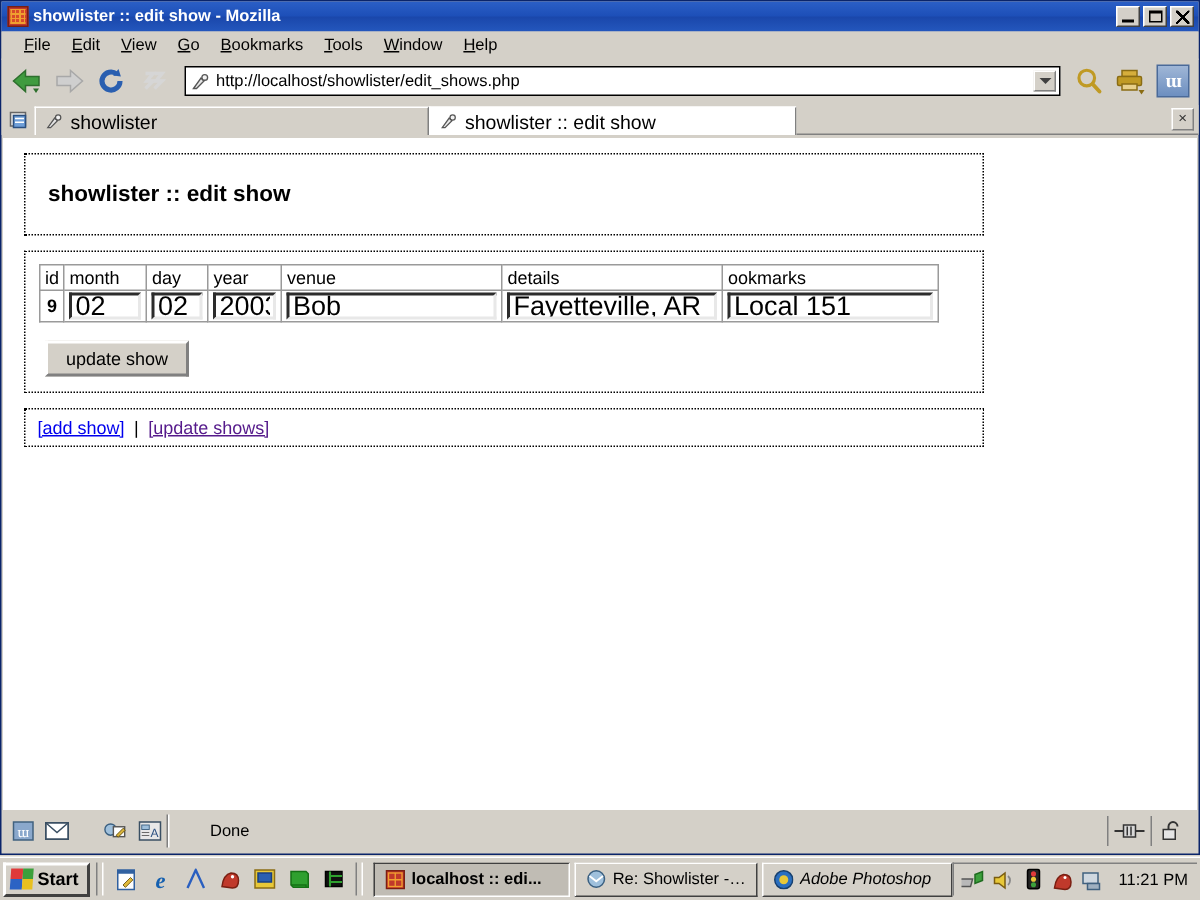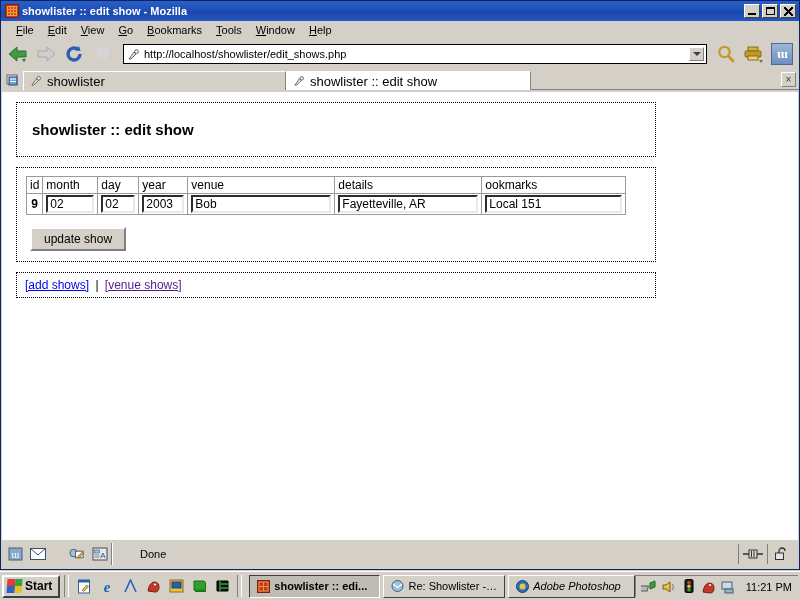--- a/index.html
+++ b/index.html
@@ -279,21 +279,21 @@
     font-size: 12px;
     color: #000;
     vertical-align: middle;
     white-space: nowrap;
   }
   td.c-id { text-align: center; padding: 1px 4px; }
   td.c-id.val { font-weight: bold; }
 
   input.txt {
     font-family: "Liberation Sans", sans-serif;
-    font-size: 12px;
+    font-size: 18px;
     color: #000;
     background: #ffffff;
     border: 2px inset #d4d0c8;
     border-top-color: #808080;
     border-left-color: #808080;
     border-right-color: #e8e8e8;
     border-bottom-color: #e8e8e8;
     padding: 0 2px;
     height: 18px;
     box-sizing: border-box;
@@ -624,23 +624,23 @@
               </tr>
             </tbody>
           </table>
 
           <div class="btn-row">
             <button class="winbtn">update show</button>
           </div>
         </div>
 
         <div class="panel panel-links">
-          <a class="lnk unvisited" href="#">[add shows]</a>
+          <a class="lnk unvisited" href="#">[add show]</a>
           <span class="sep">|</span>
-          <a class="lnk visited" href="#">[venue shows]</a>
+          <a class="lnk visited" href="#">[update shows]</a>
         </div>
 
       </div>
     </div>
 
     <div class="statusbar">
       <div class="sb-group">
         <div class="sb-icon">
           <svg width="15" height="14" viewBox="0 0 15 14">
             <rect x="1" y="1" width="13" height="12" fill="#8aa8cc" stroke="#40617f"></rect>
@@ -750,21 +750,21 @@
 
     <div class="tasks">
       <div class="task active t-w1">
         <span class="task-icon">
           <svg width="13" height="13" viewBox="0 0 13 13">
             <rect x="0.5" y="0.5" width="12" height="12" fill="#c0392b" stroke="#7a1f12"></rect>
             <rect x="2" y="2" width="9" height="9" fill="none" stroke="#f0a030" stroke-width="0.9"></rect>
             <path d="M2 6.5 h9 M6.5 2 v9" stroke="#f0a030" stroke-width="0.9"></path>
           </svg>
         </span>
-        <span class="task-label">showlister :: edi...</span>
+        <span class="task-label">localhost :: edi...</span>
       </div>
       <div class="task t-w2">
         <span class="task-icon">
           <svg width="13" height="12" viewBox="0 0 13 12">
             <circle cx="6.5" cy="6" r="5.5" fill="#9fc0dc" stroke="#3a5f80"></circle>
             <path d="M2 4 L6.5 7.5 L11 4" fill="none" stroke="#fff" stroke-width="1.2"></path>
           </svg>
         </span>
         <span class="task-label">Re: Showlister - I...</span>
       </div>

